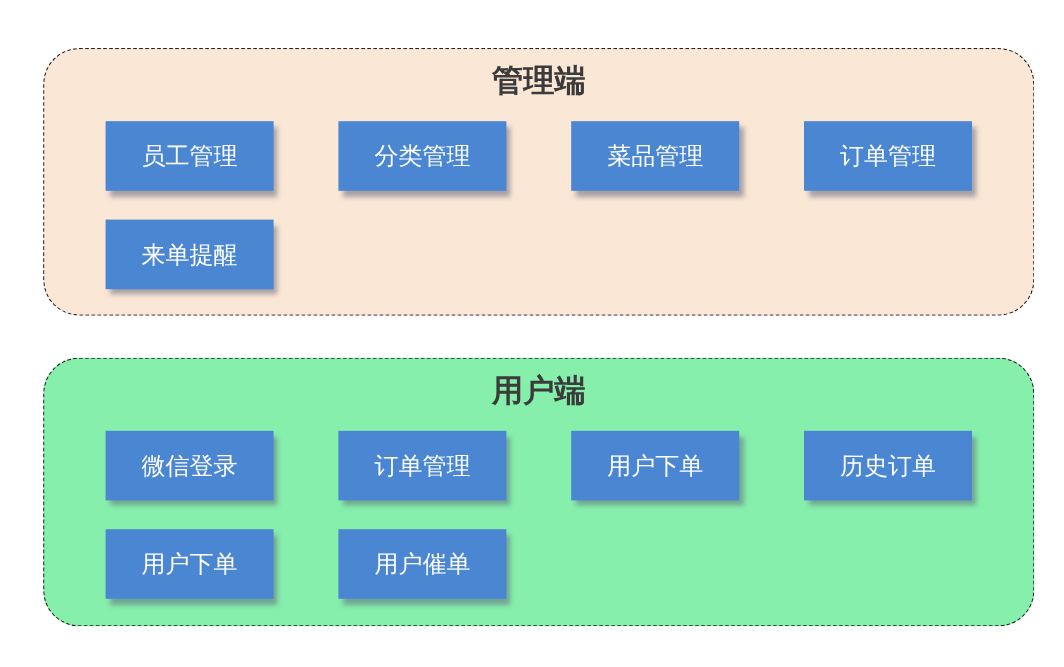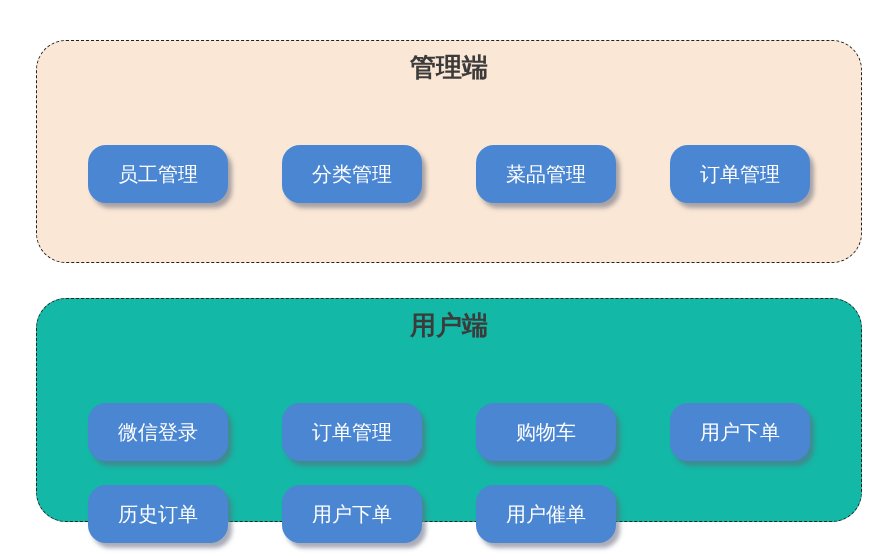--- a/index.html
+++ b/index.html
@@ -18,31 +18,30 @@
   .panel {
     position: absolute;
     left: 36px;
     width: 826px;
     box-sizing: border-box;
     border: 1.5px dashed #222222;
     border-radius: 30px;
     display: flex;
     flex-direction: column;
     align-items: center;
-    gap: 44px;
   }
   .panel-admin {
     top: 40px;
     height: 223px;
     background: #FBE7D5;
   }
   .panel-user {
     top: 298px;
     height: 224px;
-    background: #14b8a6;
+    background: #86efac;
   }
   .panel-title {
     margin-top: 9px;
     font-size: 26px;
     line-height: 34px;
     font-weight: bold;
     color: #3B3B3B;
     text-align: center;
   }
   .module-grid {
@@ -56,44 +55,43 @@
   }
   .module-box {
     background: #4A86D2;
     color: #FFFFFF;
     font-size: 20px;
     display: flex;
     align-items: center;
     justify-content: center;
     box-shadow: 4px 5px 4px rgba(96, 104, 126, 0.55);
     white-space: nowrap;
-    border-radius: 18px;
   }
 </style>
 </head>
 <body>
 
 <div class="canvas">
 
   <div class="panel panel-admin">
     <div class="panel-title">管理端</div>
     <div class="module-grid">
       <div class="module-box">员工管理</div>
       <div class="module-box">分类管理</div>
       <div class="module-box">菜品管理</div>
       <div class="module-box">订单管理</div>
+      <div class="module-box">来单提醒</div>
     </div>
   </div>
 
   <div class="panel panel-user">
     <div class="panel-title">用户端</div>
     <div class="module-grid">
       <div class="module-box">微信登录</div>
       <div class="module-box">订单管理</div>
-      <div class="module-box">购物车</div>
       <div class="module-box">用户下单</div>
       <div class="module-box">历史订单</div>
       <div class="module-box">用户下单</div>
       <div class="module-box">用户催单</div>
     </div>
   </div>
 
 </div>
 
 </body></html>

